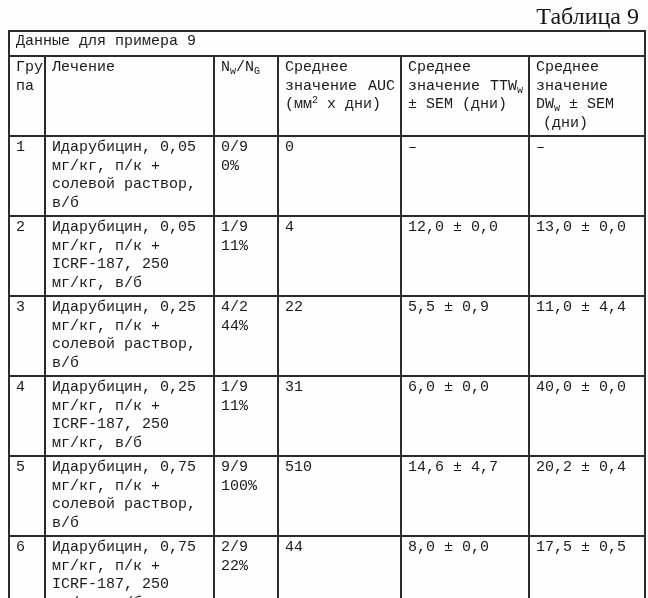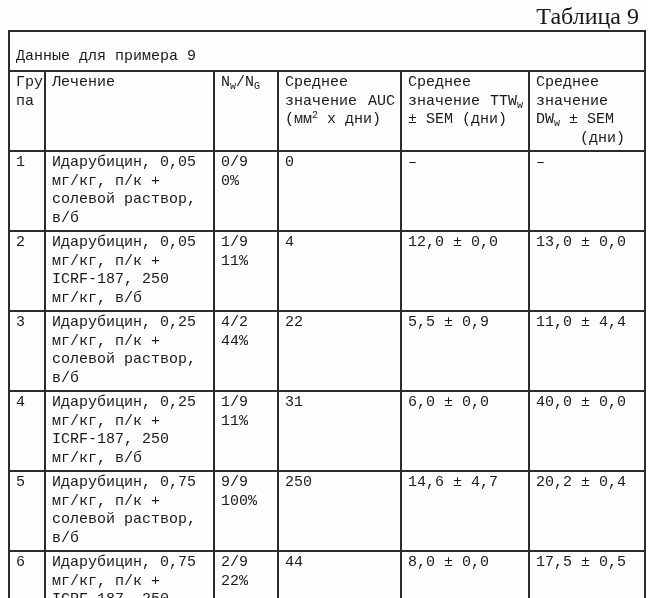--- a/index.html
+++ b/index.html
@@ -35,21 +35,21 @@
   .doc-table td {
     border: 2px solid #2b2b2b;
     vertical-align: top;
     padding: 2px 5px 2px 6px;
     font-size: 15px;
     line-height: 18.5px;
     overflow: hidden;
   }
   .caption-row td {
     height: 20px;
-    padding-top: 16px;
+    padding-top: 1px;
   }
   .header-row td { height: 74px; }
   .body-row td { height: 71px; }
   .pre { white-space: pre-line; }
   .cell-group-header {
     vertical-align: middle;
     padding-left: 4px;
   }
   .justify-line {
     display: flex;
@@ -59,21 +59,21 @@
     font-size: 10px;
     line-height: 0;
     vertical-align: -3px;
   }
   sup.idx {
     font-size: 10px;
     line-height: 0;
     vertical-align: 5px;
   }
   .keepspace { white-space: pre; }
-  .indent { padding-left: 7px; margin-left: 37px; }
+  .indent { padding-left: 7px; }
 </style>
 </head>
 <body>
 
 <div class="page">
 
   <div class="table-label">Таблица 9</div>
 
   <table class="doc-table">
     <colgroup>
@@ -168,21 +168,21 @@
       <td>40,0 ± 0,0</td>
     </tr>
     <tr class="body-row">
       <td>5</td>
       <td class="pre">Идарубицин, 0,75
 мг/кг, п/к +
 солевой раствор,
 в/б</td>
       <td class="pre">9/9
 100%</td>
-      <td>250</td>
+      <td>510</td>
       <td>14,6 ± 4,7</td>
       <td>20,2 ± 0,4</td>
     </tr>
     <tr class="body-row">
       <td>6</td>
       <td class="pre">Идарубицин, 0,75
 мг/кг, п/к +
 ICRF-187, 250
 мг/кг, в/б</td>
       <td class="pre">2/9

